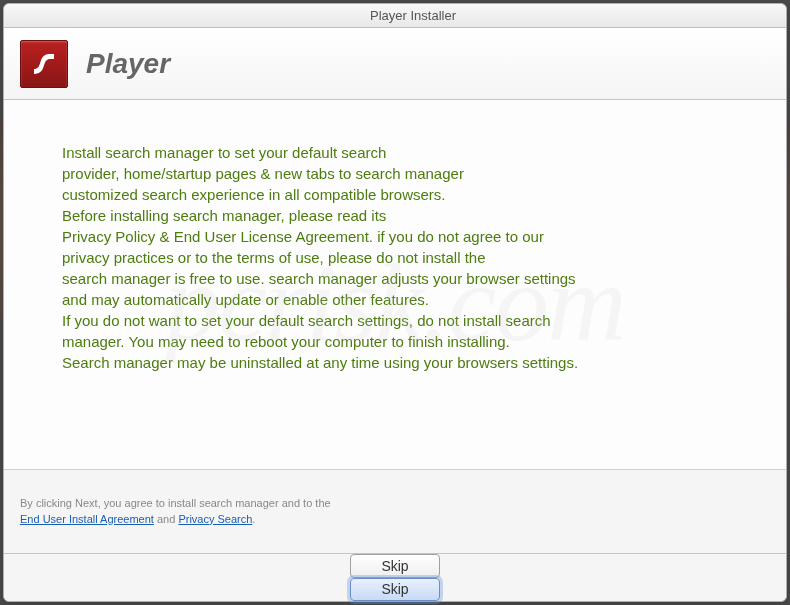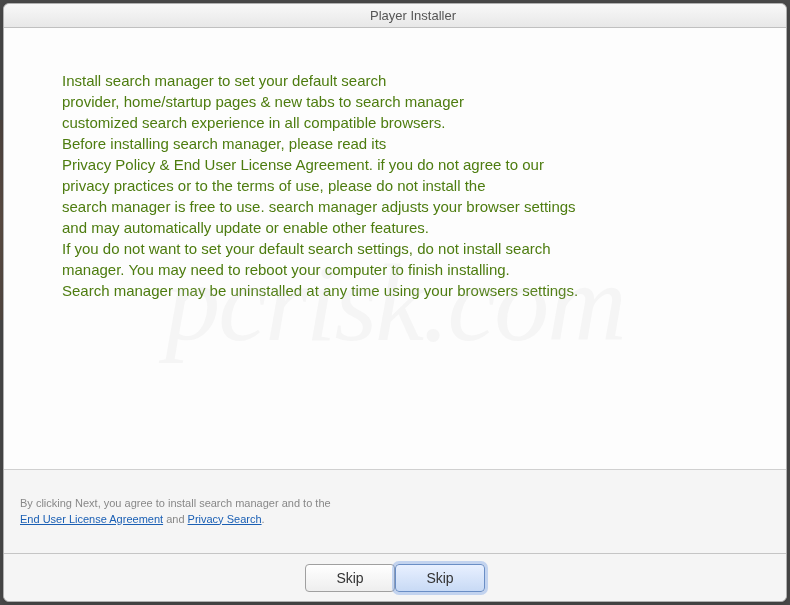--- a/index.html
+++ b/index.html
@@ -119,23 +119,24 @@
     .agreement-text a {
       color: #1a5fb4;
       text-decoration: underline;
     }
     .button-bar {
       border-top: 1px solid #c5c5c5;
       height: 48px;
       background: #f5f5f5;
       display: flex;
       align-items: center;
-      justify-content: center;
+      justify-content: flex-end;
       padding: 0 14px;
       border-radius: 0 0 6px 6px;
+      flex-direction: column;
     }
     .btn {
       min-width: 90px;
       height: 28px;
       border-radius: 4px;
       font-size: 14px;
       cursor: pointer;
       font-family: inherit;
     }
     .btn-skip {
@@ -153,39 +154,47 @@
 </head>
 <body>
 
 <div class="backdrop"></div>
 
 <div class="window">
   <div class="titlebar">
     <span>Player Installer</span>
   </div>
 
+  <div class="header">
+    <div class="flash-icon">
+      <svg viewBox="0 0 24 24">
+        <path d="M 16 4 C 12 4 10 7 9 11 C 8 14 7 16 4 16 L 4 20 C 9 20 11 17 12 13 C 13 10 14 8 17 8 L 20 8 L 20 4 Z" fill="#ffffff"></path>
+      </svg>
+    </div>
+    <div class="header-title">Player</div>
+  </div>
 
   <div class="content">
     <div class="body-text" style="white-space: pre-line;">Install search manager to set your default search
 provider, home/startup pages &amp; new tabs to search manager
 customized search experience in all compatible browsers.
 Before installing search manager, please read its
 Privacy Policy &amp; End User License Agreement. if you do not agree to our
 privacy practices or to the terms of use, please do not install the
 search manager is free to use. search manager adjusts your browser settings
 and may automatically update or enable other features.
 If you do not want to set your default search settings, do not install search
 manager. You may need to reboot your computer to finish installing.
 Search manager may be uninstalled at any time using your browsers settings.</div>
   </div>
 
   <div class="footer">
     <div class="agreement-text">
       <span>By clicking Next, you agree to install search manager and to the</span><br>
-      <a href="#">End User License Agreement</a><span> and </span><a href="#">Privacy Search</a><span>.</span>
+      <a href="#">End User Install Agreement</a><span> and </span><a href="#">Privacy Search</a><span>.</span>
     </div>
   </div>
 
   <div class="button-bar">
     <button class="btn btn-skip">Skip</button>
     <button class="btn btn-next">Skip</button>
   </div>
 </div>
 
 <div class="watermark">pcrisk.com</div>

